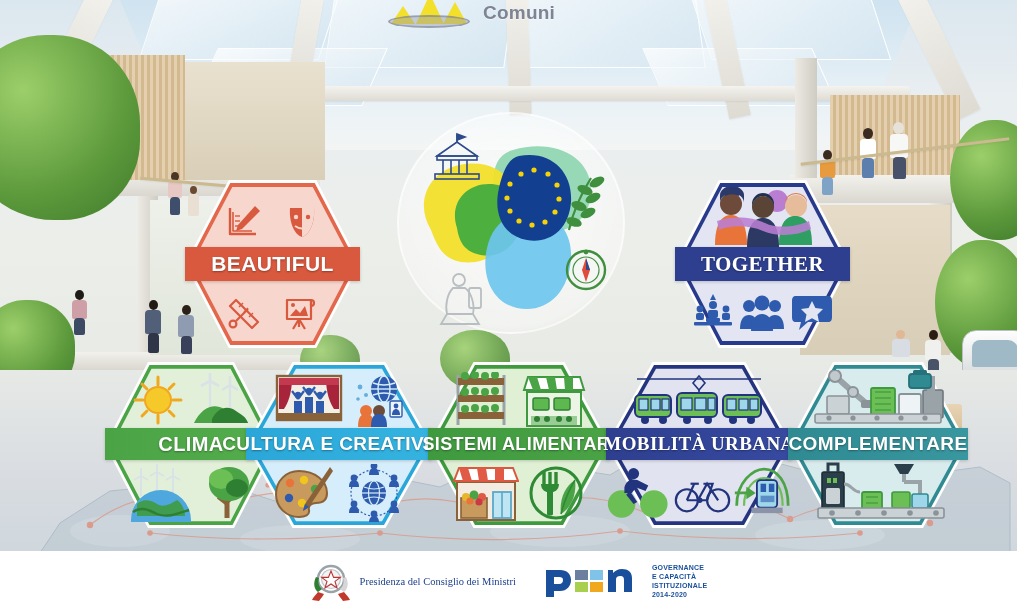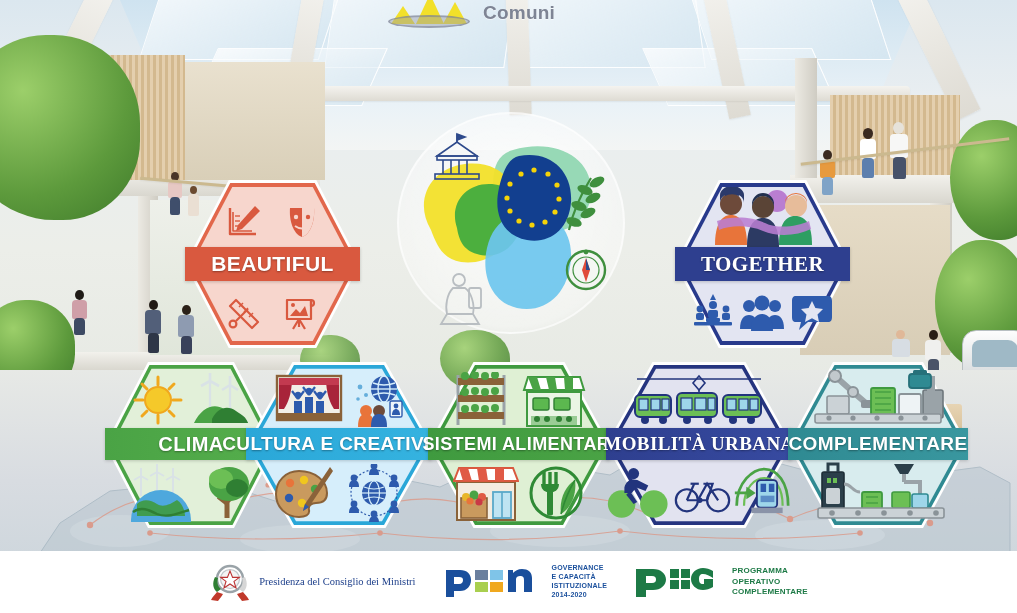--- a/index.html
+++ b/index.html
@@ -822,30 +822,15 @@
         <path d="M66,5 L66,27 L74,27 L74,14 C74,12 76,11 78,11 C81,11 82,12 82,15 L82,27 L90,27 L90,13 C90,7 86,4 80,4 C76,4 73,6 71,8 L71,5 Z" fill="#1a4f9c"></path>
       </svg>
       <div class="cap">
         <div>GOVERNANCE</div>
         <div>E CAPACITÀ</div>
         <div>ISTITUZIONALE</div>
         <div>2014-2020</div>
       </div>
     </div>
 
-    <div class="poc">
-      <svg width="92" height="34" viewBox="0 0 92 34">
-        <path d="M3,4 L3,32 L13,32 L13,25 L20,25 C28,25 33,20 33,14.5 C33,9 28,4 20,4 Z M13,11 L19,11 C22,11 23,12.5 23,14.5 C23,16.5 22,18 19,18 L13,18 Z" fill="#1d7a46"></path>
-        <rect x="37" y="4" width="9" height="9" fill="#1d7a46"></rect>
-        <rect x="48" y="4" width="9" height="9" fill="#1d7a46"></rect>
-        <rect x="37" y="15" width="9" height="9" fill="#1d7a46"></rect>
-        <rect x="48" y="15" width="9" height="9" fill="#1d7a46"></rect>
-        <path d="M80,6 C77,4 73,3 70,3 C63,3 58,8 58,14 C58,20 63,25 70,25 C73,25 77,24 80,22 L80,14 L71,14 L71,19 L74,19 C73,19 72,19 70,19 C67,19 66,17 66,14 C66,11 67,9 70,9 C73,9 77,11 80,13 Z" fill="#1d7a46"></path>
-      </svg>
-      <div class="cap">
-        <div>PROGRAMMA</div>
-        <div>OPERATIVO</div>
-        <div>COMPLEMENTARE</div>
-      </div>
-    </div>
 
   </div>
 </div>
 
 </body></html>

